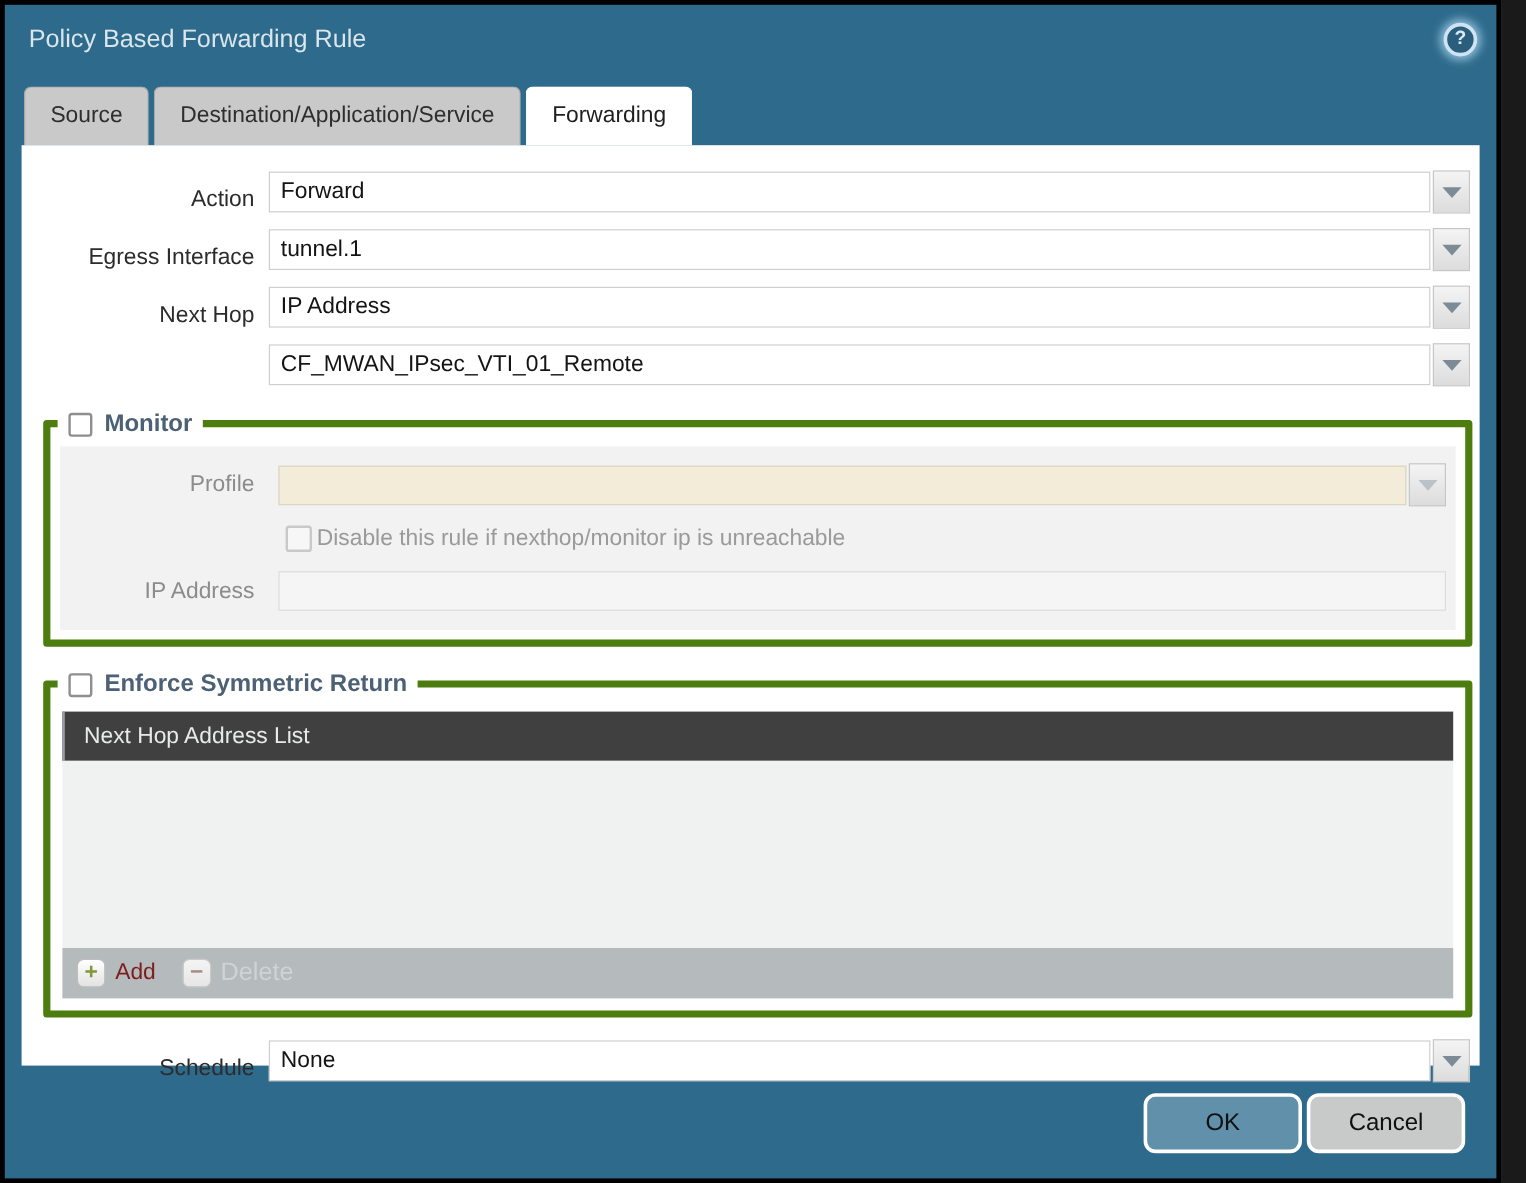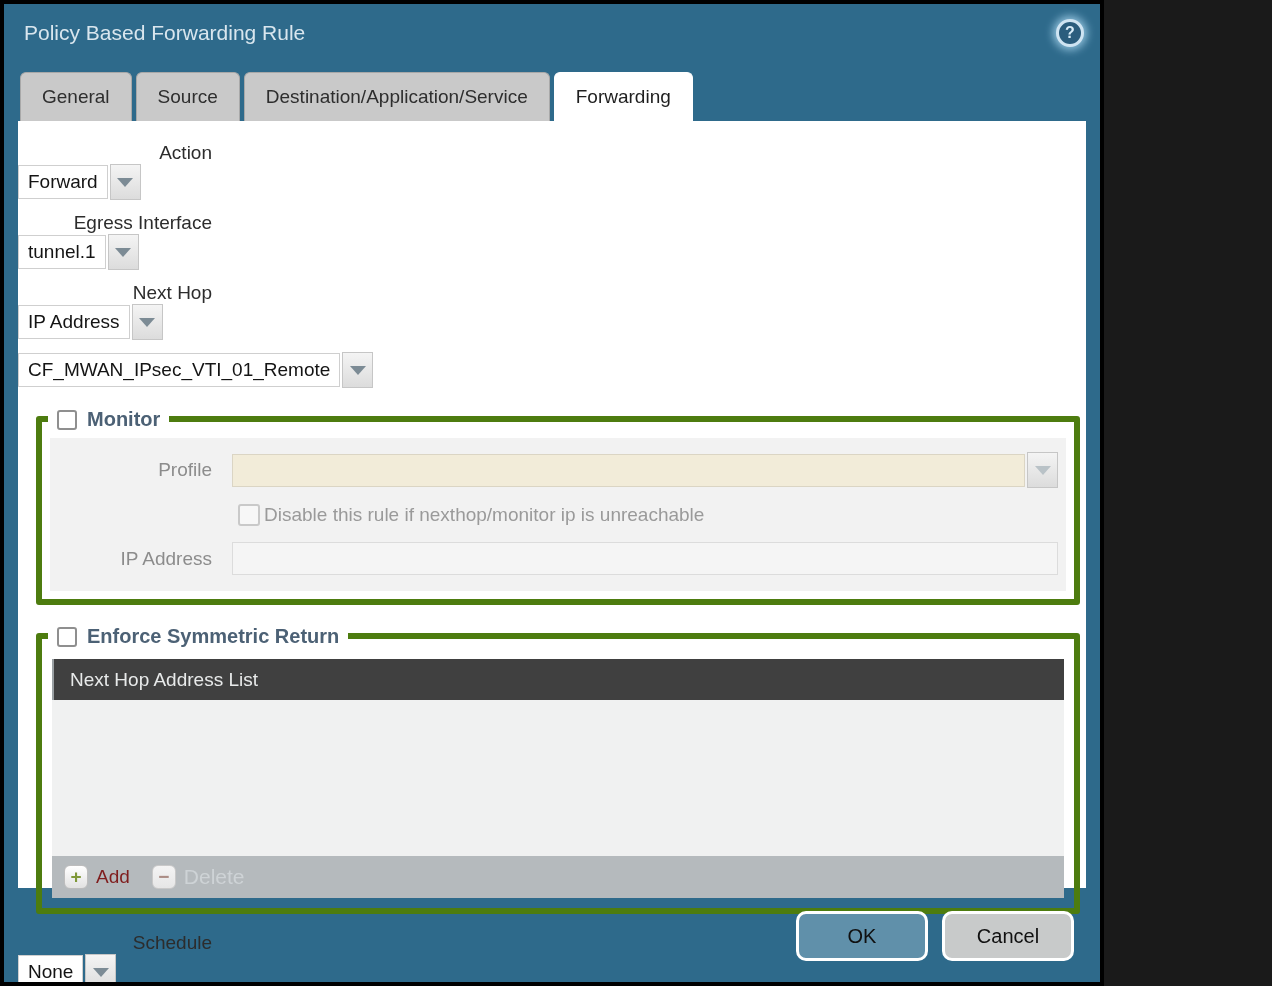--- a/index.html
+++ b/index.html
@@ -1,19 +1,19 @@
 <!DOCTYPE html>
 <html><head>
 <meta charset="utf-8">
 <style>
   html,body { margin:0; padding:0; background:#1a1a1a; }
   * { box-sizing:border-box; }
   .dialog {
     position:relative;
-    width:1104px; height:986px;
+    width:1251px; height:986px;
     background:#2e6a8b;
     border:4px solid #000;
     font-family:"Liberation Sans", sans-serif;
     overflow:hidden;
   }
   
   .titlebar { padding:17px 0 0 20px; font-size:21px; color:#d9e6ee; height:60px; }
   .help {
     position:absolute; top:15px; right:16px;
     width:28px; height:28px; border-radius:50%;
@@ -29,21 +29,21 @@
     background:#c9c9c9; color:#2e2e2e; font-size:19px;
     border-radius:6px 6px 0 0; border:1px solid #a8a8a8; border-bottom:none;
     cursor:pointer;
   }
   .tab.active { background:#ffffff; color:#1f1f1f; border-color:#fff; }
   
   .content {
     position:absolute; left:14px; right:14px; top:117px; height:767px;
     background:#ffffff; padding-top:1px;
   }
-  .row { display:flex; align-items:flex-start; margin:12px 8px 0 0;flex-direction:column; }
+  .row { display:flex; align-items:flex-end; margin:12px 8px 0 0; }
   .row.first { margin-top:20px; }
   .row-label { width:206px; text-align:right; padding-right:12px; font-size:19px; color:#2c2c2c; flex:none; }
   .combo { flex:1; display:flex; align-items:center; }
   .combo-value {
     flex:1; height:34px; line-height:32px; border:1px solid #cfcfcf;
     font-size:19px; padding:0 9px; color:#141414; background:#fff;
     white-space:nowrap; overflow:hidden;
   }
   .dd-btn {
     width:31px; height:36px; margin-left:2px; flex:none;
@@ -94,43 +94,40 @@
     background:linear-gradient(#ffffff,#e2e2e2); border:1px solid #bdbdbd;
     font-weight:bold; font-size:19px; line-height:21px; text-align:center;
   }
   .tbl-btn.add .ic { color:#7f9838; }
   .tbl-btn.add .lbl { color:#7f1d1d; font-size:19px; }
   .tbl-btn.del { cursor:default; }
   .tbl-btn.del .ic { color:#ab8d85; background:linear-gradient(#f4f4f4,#e6e6e6); border-color:#c9c9c9; }
   .tbl-btn.del .lbl { color:#ced3d6; font-size:21px; }
   .row.schedule { margin-top:18px; }
   
-  .footer { position:absolute; right:26px; bottom:21px; display:flex; gap:14px; }
+  .footer { position:absolute; right:26px; bottom:21px; display:flex; gap:4px; }
   .btn {
     width:132px; height:50px; border-radius:10px; border:3px solid #ffffff;
     font-size:20px; display:flex; align-items:center; justify-content:center;
     color:#101010; cursor:pointer;
   }
   .btn-ok { background:#6090aa; }
   .btn-cancel { background:#c8caca; }
 </style>
 </head>
 <body>
 
 <div class="dialog">
 
   <div class="titlebar">Policy Based Forwarding Rule</div>
   <div class="help">
     <span>?</span>
   </div>
 
   <div class="tabs">
-    <div class="tab">
-      <span>General</span>
-    </div>
     <div class="tab">
       <span>Source</span>
     </div>
     <div class="tab">
       <span>Destination/Application/Service</span>
     </div>
     <div class="tab active">
       <span>Forwarding</span>
     </div>
   </div>

